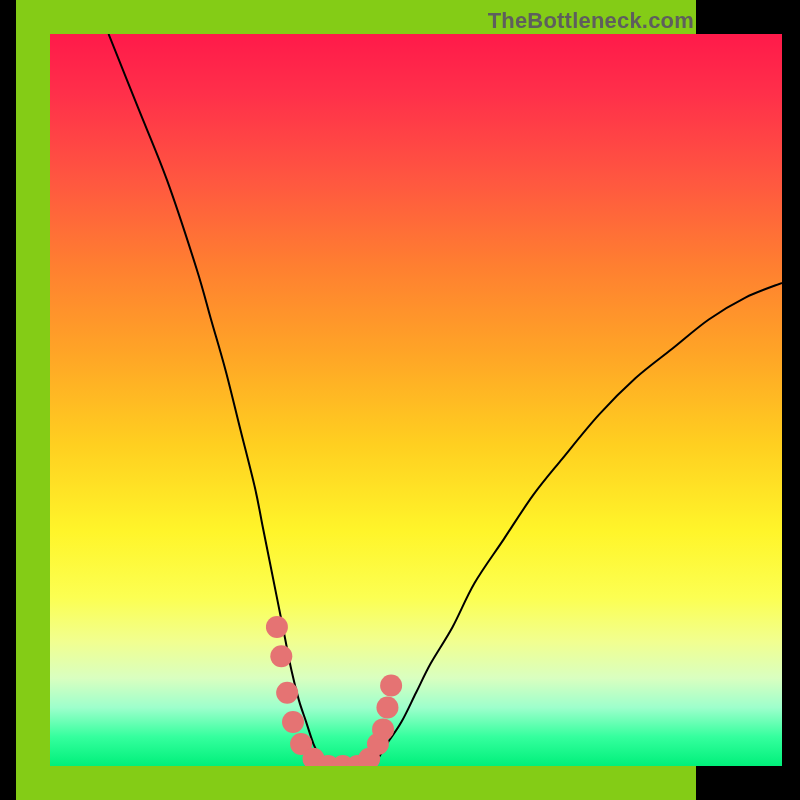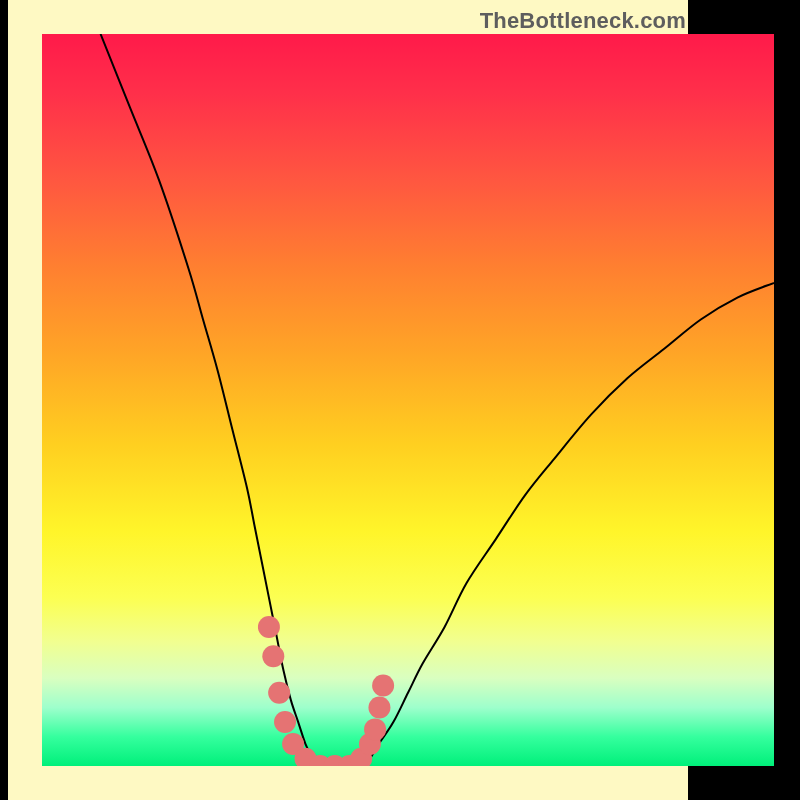--- a/index.html
+++ b/index.html
@@ -1,16 +1,16 @@
 <!DOCTYPE html>
 <html><head>
 <meta charset="utf-8">
 <style>
   html,body{margin:0;padding:0;width:800px;height:800px;background:#000;overflow:hidden;font-family:Arial,Helvetica,sans-serif}
-  .frame{position:absolute;left:8px;top:0;width:680px;height:800px;background:#fef9c3}
+  .frame{position:absolute;left:16px;top:0;width:680px;height:800px;background:#84cc16}
   .plot{position:absolute;left:34px;top:34px;width:732px;height:732px;overflow:hidden}
   .gradient{position:absolute;left:0;top:0;width:100%;height:100%;
     background:linear-gradient(to bottom,
       #ff1a4a 0%,
       #ff2f4a 8%,
       #ff5740 20%,
       #ff8030 32%,
       #ffa626 44%,
       #ffcf20 56%,
       #fff52a 68%,

